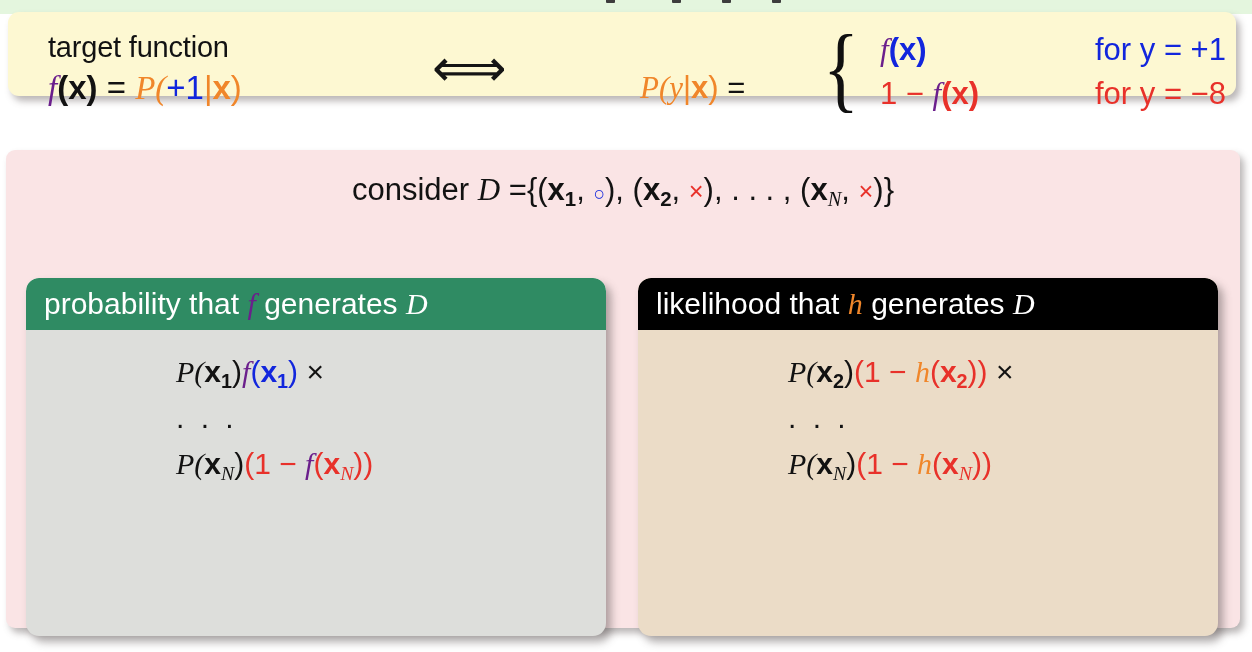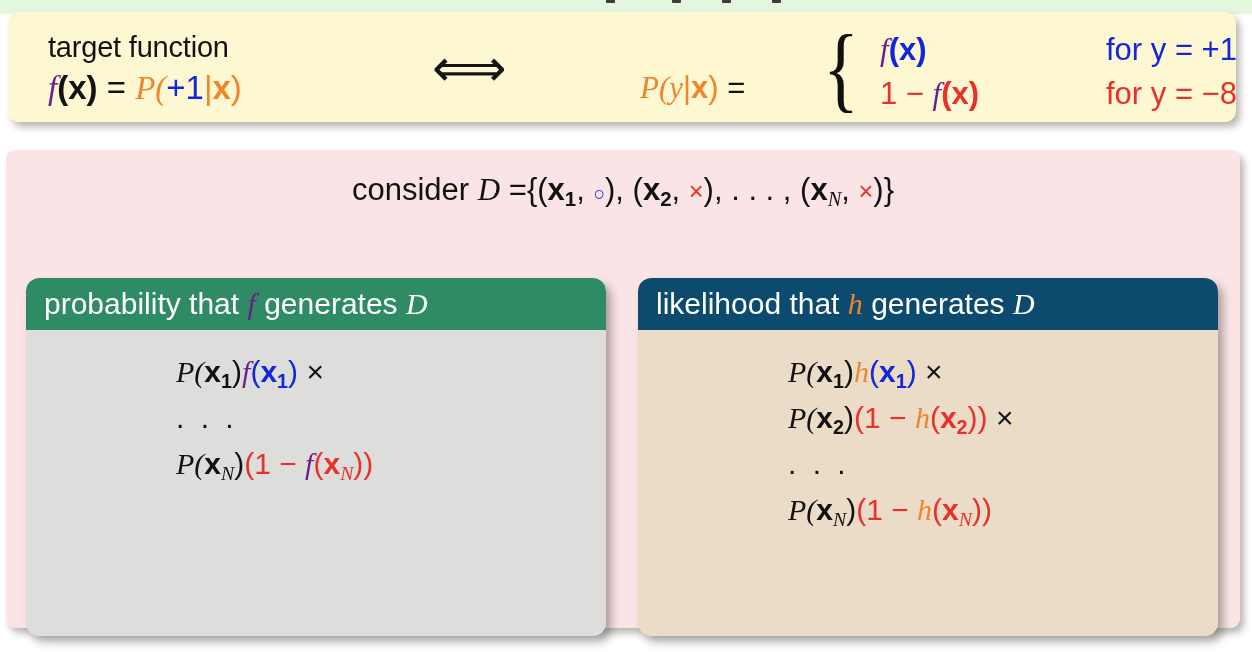--- a/index.html
+++ b/index.html
@@ -20,21 +20,21 @@
     width:9px;height:9px;background:#3d3d3d;border-radius:1px;
   }
   
   .slidebox{
     position:absolute;
     border-radius:12px;
     box-shadow:4px 5px 7px rgba(90,80,80,.42);
   }
   
   #def-box{
-    left:8px;top:12px;width:1228px;height:110px;
+    left:8px;top:12px;width:1228px;height:84px;
     background:#fdf8d2;
     border-radius:11px;
   }
   #def-left{
     position:absolute;left:40px;top:16px;
     line-height:1.32;
   }
   .lbl-plain{
     font-size:29px;color:#121212;letter-spacing:-.2px;
     white-space:nowrap;
@@ -53,21 +53,21 @@
     font-size:31px;white-space:nowrap;
   }
   #brace{
     position:absolute;left:178px;top:-6px;
     font-size:96px;line-height:1;color:#101010;
     font-family:"Liberation Serif", serif;
     transform:scaleX(.78);
   }
   .case-row{position:absolute;font-size:31px;white-space:nowrap;}
   .case-val{position:absolute;}
-  .case-cond{position:absolute;left:226px;text-align:right;}
+  .case-cond{position:absolute;left:215px;text-align:right;}
   
   #work-panel{
     left:6px;top:150px;width:1234px;height:478px;
     background:#fae4e5;
     border-radius:9px;
   }
   #consider-line{
     position:absolute;left:0;top:22px;width:100%;
     text-align:center;font-size:31px;white-space:nowrap;
   }
@@ -81,21 +81,21 @@
   }
   #card-left{left:20px;background:#dddedb;}
   #card-right{left:632px;background:#ebdcc7;}
   .card-head{
     height:52px;line-height:52px;
     font-size:30px;color:#ffffff;
     padding-left:18px;white-space:nowrap;
     border-radius:13px 13px 0 0;
   }
   #head-left{background:#2f8b63;}
-  #head-right{background:#0c4a6e;}
+  #head-right{background:#000000;}
   .card-body{
     padding:18px 6px 0 150px;
     font-size:30px;line-height:1.62;
   }
   .formula{white-space:nowrap;height:46px;}
   .dots{letter-spacing:4px;font-size:30px;}
   
   .mono-i{font-family:"Liberation Serif", serif;font-style:italic;}
   .bfx{font-weight:bold;font-family:"Liberation Sans", sans-serif;}
   .sub{font-size:.66em;vertical-align:-.28em;}
@@ -190,24 +190,20 @@
 
   <div id="card-right" class="card">
     <div id="head-right" class="card-head">
       <span>likelihood that</span>
       <span class="mono-i c-orange">h</span>
       <span>generates</span>
       <span class="script">D</span>
     </div>
     <div class="card-body">
 
-      <div class="formula">
-        <span class="mono-i c-black">P(</span><span class="bfx c-black">x</span><span class="sub bfx c-black">1</span><span class="c-black">)</span><span class="mono-i c-orange">h</span><span class="c-blue">(</span><span class="bfx c-blue">x</span><span class="sub bfx c-blue">1</span><span class="c-blue">)</span>
-        <span class="c-black">×</span>
-      </div>
 
       <div class="formula">
         <span class="mono-i c-black">P(</span><span class="bfx c-black">x</span><span class="sub bfx c-black">2</span><span class="c-black">)</span><span class="c-red">(1 − </span><span class="mono-i c-orange">h</span><span class="c-red">(</span><span class="bfx c-red">x</span><span class="sub bfx c-red">2</span><span class="c-red">))</span>
         <span class="c-black">×</span>
       </div>
 
       <div class="formula dots c-black">. . .</div>
 
       <div class="formula">
         <span class="mono-i c-black">P(</span><span class="bfx c-black">x</span><span class="sub-i c-black">N</span><span class="c-black">)</span><span class="c-red">(1 − </span><span class="mono-i c-orange">h</span><span class="c-red">(</span><span class="bfx c-red">x</span><span class="sub-i c-red">N</span><span class="c-red">))</span>

